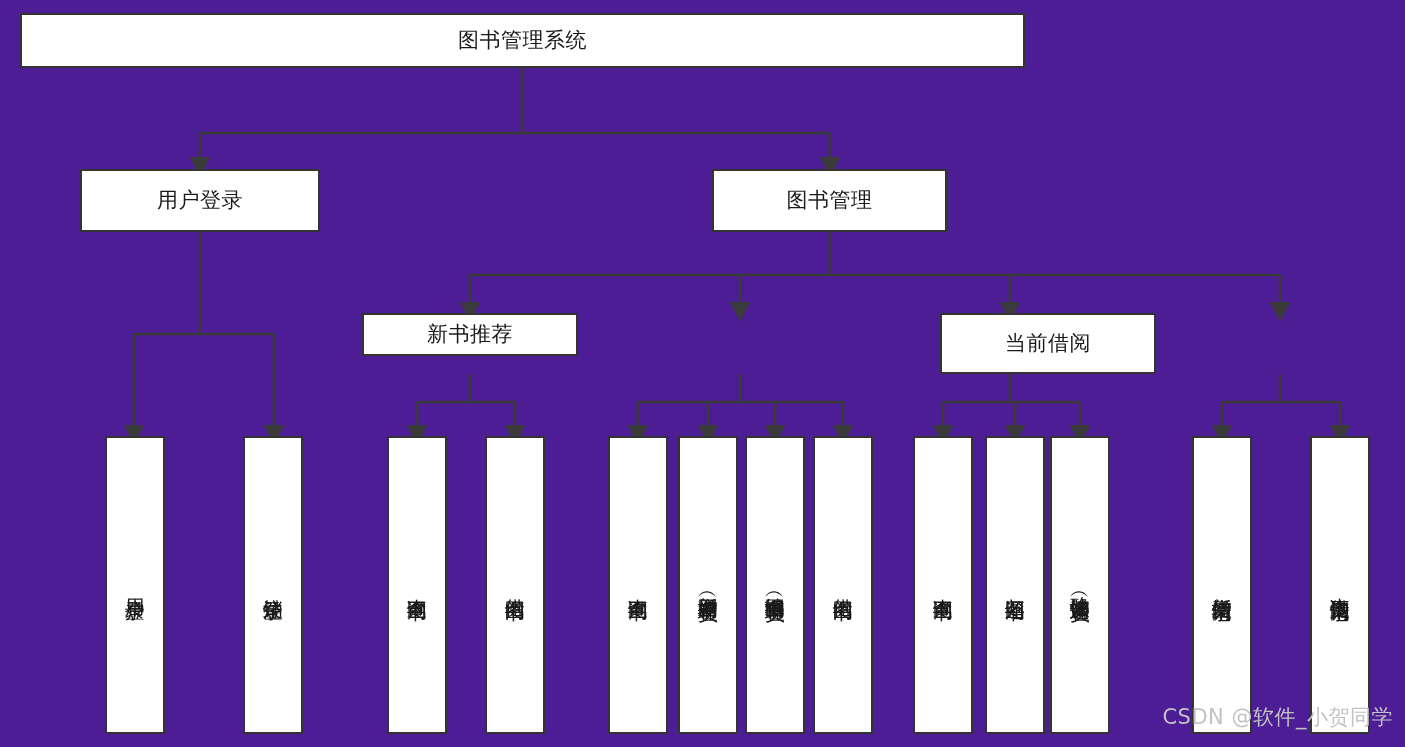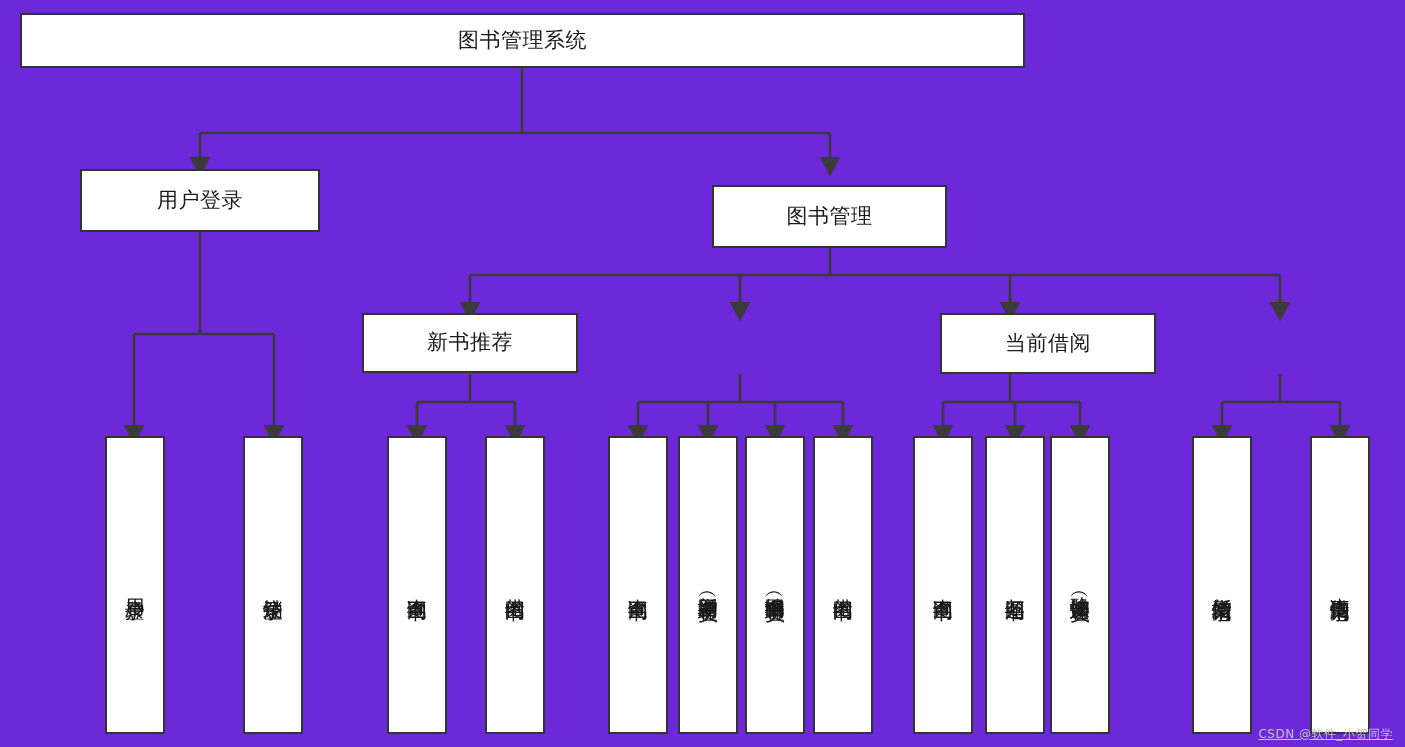--- a/index.html
+++ b/index.html
@@ -10,21 +10,21 @@
   body {
     width: 1405px;
     height: 747px;
     font-family: "DejaVu Sans", "Liberation Sans", sans-serif;
     overflow: hidden;
   }
   #diagram-root {
     position: relative;
     width: 1405px;
     height: 747px;
-    background: #6d28d9;
+    background: #4c1d95;
   }
   .node-box {
     position: absolute;
     box-sizing: border-box;
     border: 2px solid #333333;
     background: #ffffff;
     display: flex;
     align-items: center;
     justify-content: center;
   }
@@ -54,26 +54,25 @@
     position: absolute;
     left: 0;
     top: 0;
     width: 1405px;
     height: 747px;
     pointer-events: none;
   }
   .watermark {
     position: absolute;
     right: 12px;
-    bottom: 4px;
-    font-size: 12px;
+    bottom: 16px;
+    font-size: 21px;
     color: #c2c2c2;
     white-space: nowrap;
     letter-spacing: 0.5px;
-    text-decoration: underline;
   }
 </style>
 </head>
 <body>
 
 <div id="diagram-root">
 
   <svg class="connector-layer" viewBox="0 0 1405 747" width="1405" height="747" xmlns="http://www.w3.org/2000/svg">
     <defs>
       <marker id="arrowhead" markerWidth="9" markerHeight="9" refX="1.2" refY="4" orient="auto" markerUnits="strokeWidth">
@@ -124,25 +123,25 @@
     </g>
   </svg>
 
   <div class="node-box horizontal" style="left:20px; top:13px; width:1005px; height:55px;">
     <span class="node-label">图书管理系统</span>
   </div>
 
   <div class="node-box horizontal" style="left:80px; top:169px; width:240px; height:63px;">
     <span class="node-label">用户登录</span>
   </div>
-  <div class="node-box horizontal" style="left:712px; top:169px; width:235px; height:63px;margin-top:16px;">
+  <div class="node-box horizontal" style="left:712px; top:169px; width:235px; height:63px;">
     <span class="node-label">图书管理</span>
   </div>
 
-  <div class="node-box horizontal" style="left:362px; top:313px; width:216px; height:60px;">
+  <div class="node-box horizontal" style="left:362px; top:313px; width:216px; height:43px;">
     <span class="node-label">新书推荐</span>
   </div>
   <div class="node-box horizontal" style="left:940px; top:313px; width:216px; height:61px;">
     <span class="node-label">当前借阅</span>
   </div>
 
   <div class="node-box vertical" style="left:105px; top:436px; width:60px; height:298px;">
     <span class="node-label">用户登录</span>
   </div>
   <div class="node-box vertical" style="left:243px; top:436px; width:60px; height:298px;">

